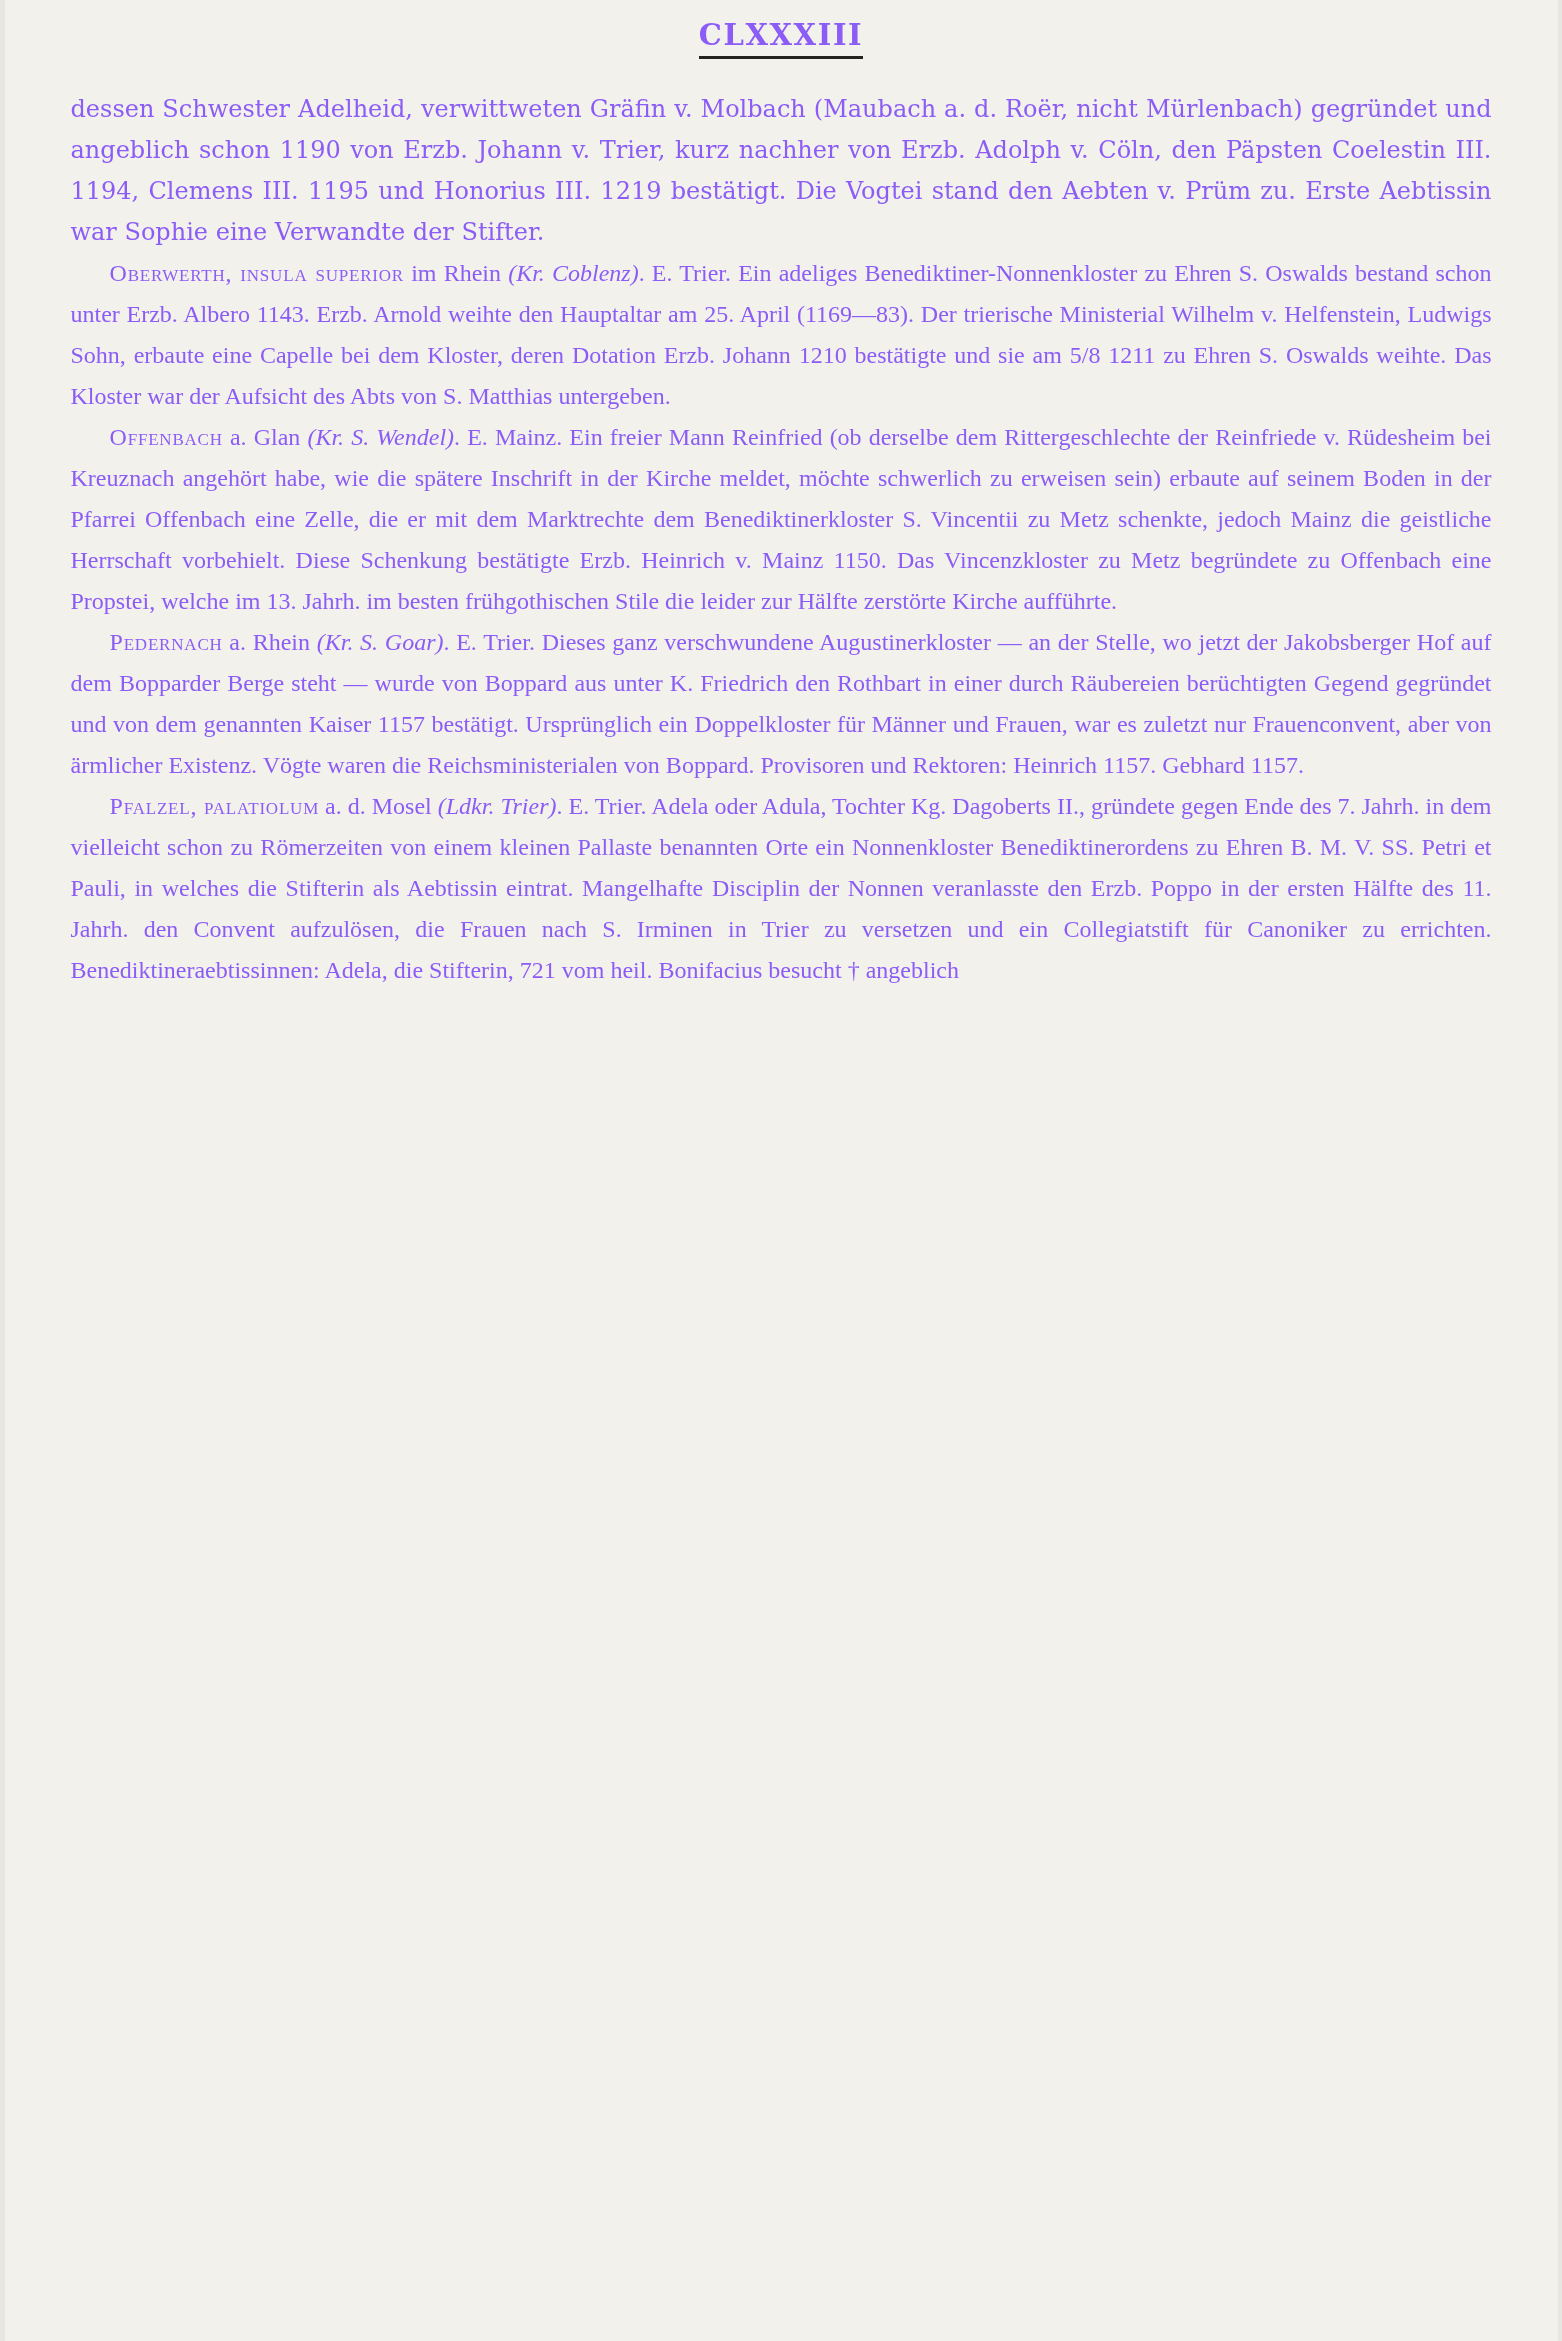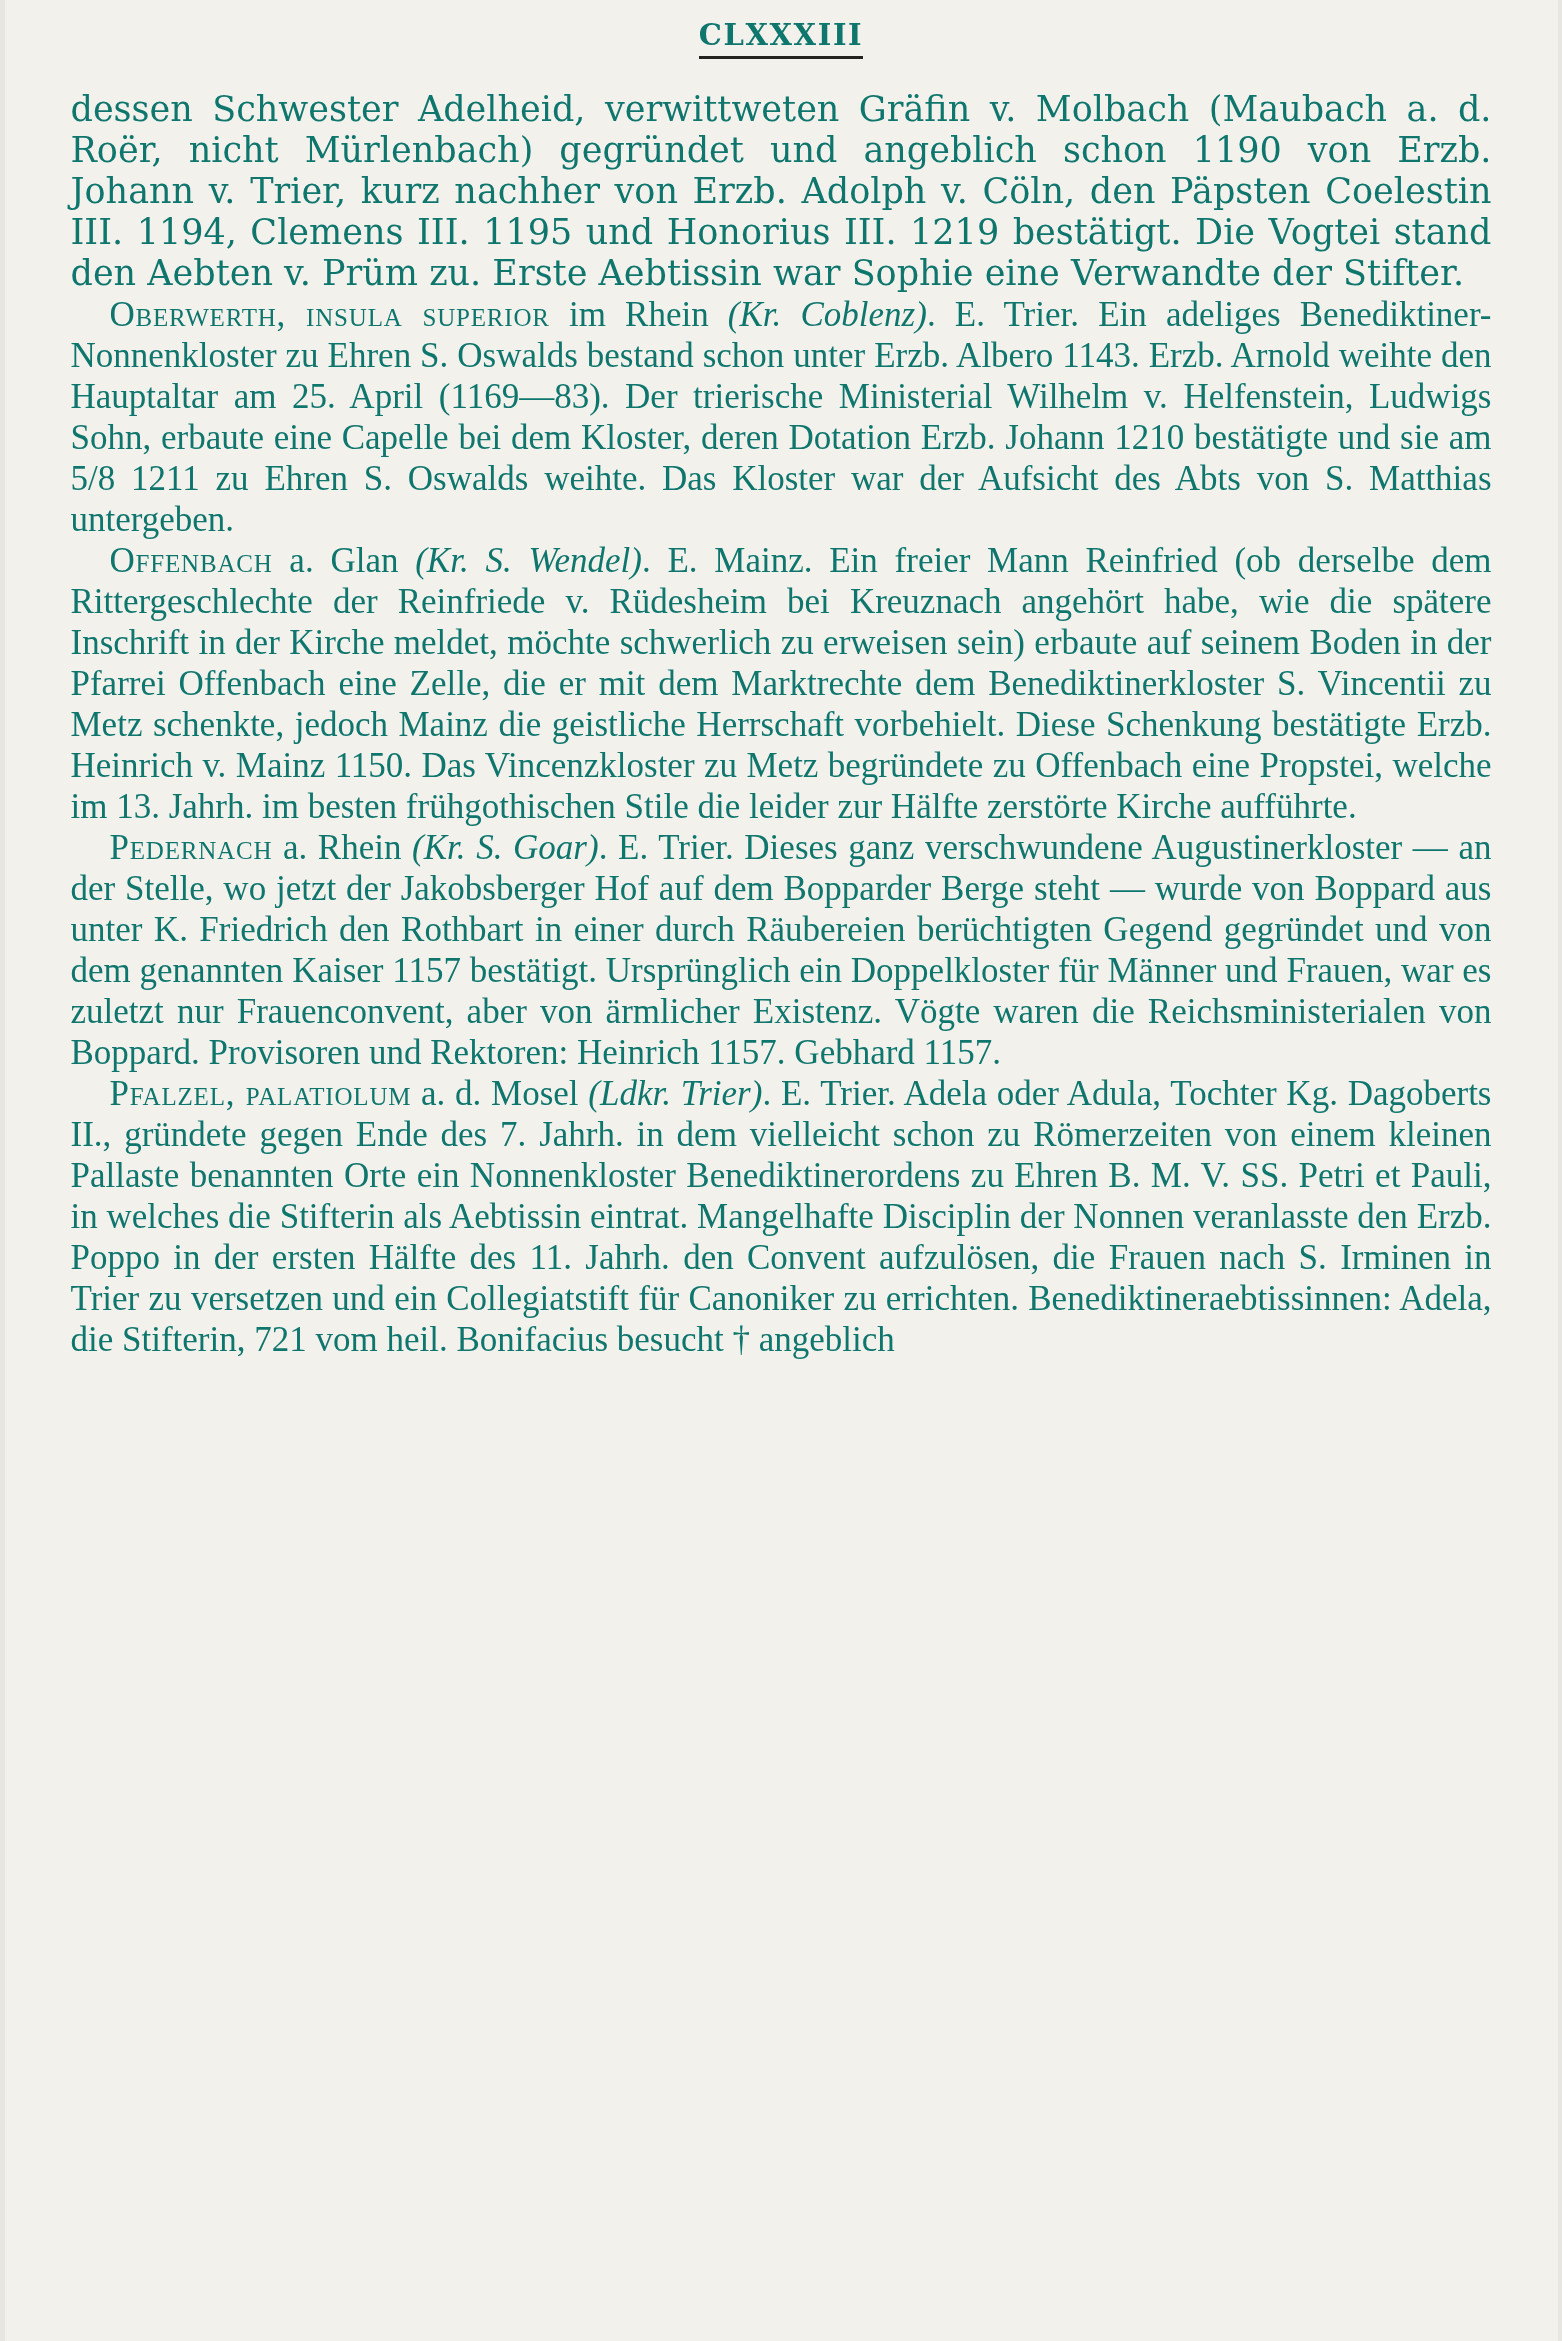--- a/index.html
+++ b/index.html
@@ -6,41 +6,41 @@
     margin: 0;
     padding: 0;
     background: #e8e6e0;
   }
   .page {
     position: relative;
     width: 1553px;
     height: 2342px;
     margin: 0 auto;
     background: #f3f1ec;
-    color: #0f766e;
+    color: #8b5cf6;
     font-family: "DejaVu Serif", "Liberation Serif", serif;
     overflow: hidden;
     box-sizing: border-box;
   }
   .header {
     text-align: center;
     padding-top: 20.3px;
   }
   .header-text {
     display: inline-block;
     font-size: 29px;
     font-weight: bold;
     letter-spacing: 1.6px;
     border-bottom: 3.1px solid #24231f;
     padding-bottom: 3.9px;
     line-height: 1.1;
   }
   .text-block {
     margin: 30px 66px 0 66px;
-    font-size: 35px;
+    font-size: 24px;
     line-height: 41px;
     text-align: justify;
   }
   .para {
     margin: 0;
     text-indent: 0;
   }
   .para.indent {
     text-indent: 39px;
     font-family: Liberation Serif, serif;

